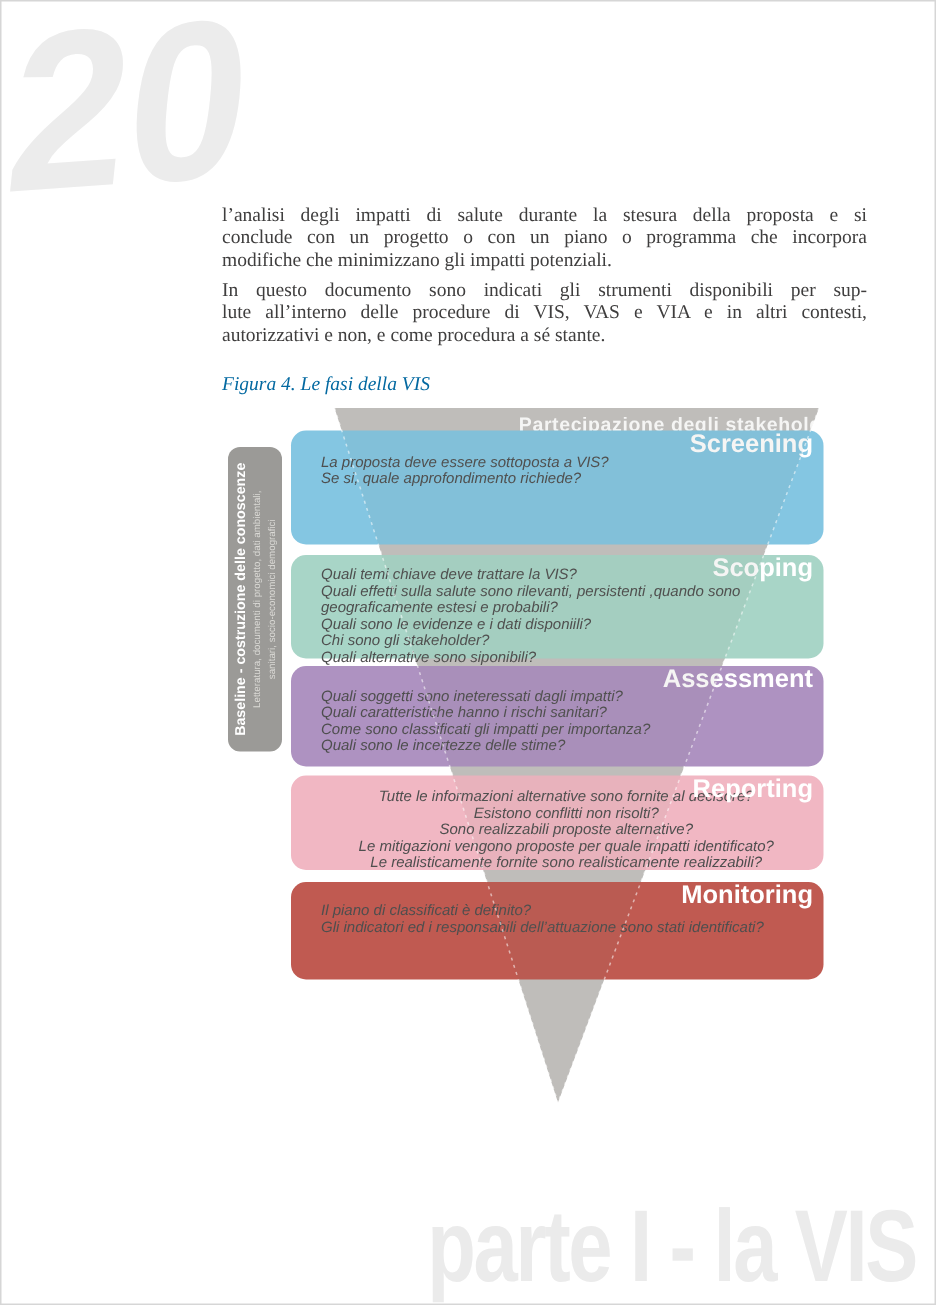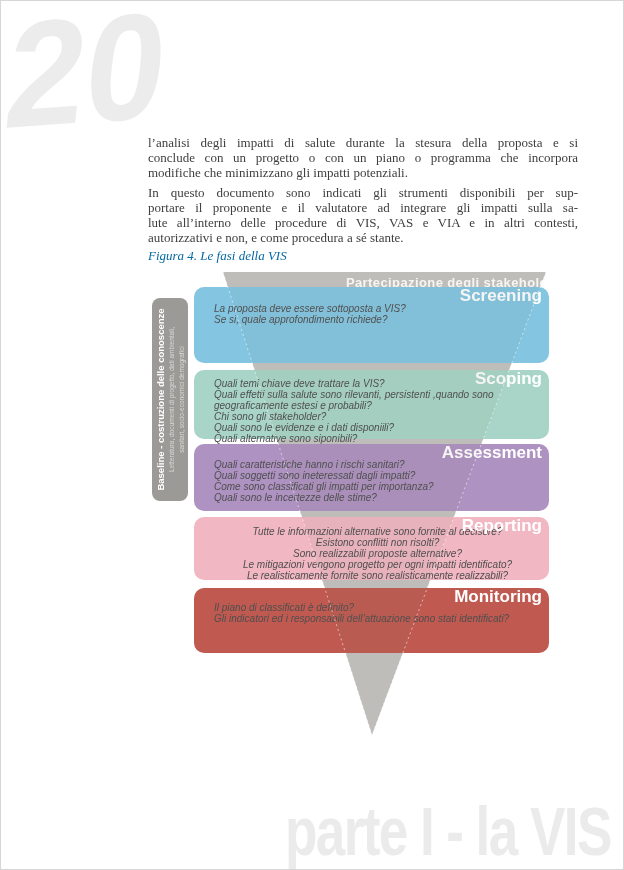--- a/index.html
+++ b/index.html
@@ -89,21 +89,20 @@
   <div class="pagenum">20</div>
 
   <div class="bodytext">
     <div class="para">
         <div class="line">l’analisi degli impatti di salute durante la stesura della proposta e si</div>
         <div class="line">conclude con un progetto o con un piano o programma che incorpora</div>
         <div class="line">modifiche che minimizzano gli impatti potenziali.</div>
       </div>
     <div class="para">
         <div class="line">In questo documento sono indicati gli strumenti disponibili per sup-</div>
-        <div class="line">portare il proponente e il valutatore ad integrare gli impatti sulla sa-</div>
         <div class="line">lute all’interno delle procedure di VIS, VAS e VIA e in altri contesti,</div>
         <div class="line">autorizzativi e non, e come procedura a sé stante.</div>
       </div>
   </div>
 
   <div class="figcaption">Figura 4. Le fasi della VIS</div>
 
   <svg class="lyr lyr-behind" viewBox="0 0 624 870">
     <polygon points="222,271 545,271 371,734" fill="#c5c3c1"></polygon>
   </svg>
@@ -124,43 +123,43 @@
         <div class="q">La proposta deve essere sottoposta a VIS?</div>
         <div class="q">Se si, quale approfondimento richiede?</div>
       </div>
   </div>
 
   <div class="phase phase-1" style="background: rgb(168, 213, 199);">
     <div class="phase-title">Scoping</div>
     <div class="questions">
         <div class="q">Quali temi chiave deve trattare la VIS?</div>
         <div class="q">Quali effetti sulla salute sono rilevanti, persistenti ,quando sono geograficamente estesi e probabili?</div>
+        <div class="q">Quali sono le evidenze e i dati disponiili?</div>
         <div class="q">Chi sono gli stakeholder?</div>
-        <div class="q">Quali sono le evidenze e i dati disponiili?</div>
         <div class="q">Quali alternative sono siponibili?</div>
       </div>
   </div>
 
   <div class="phase phase-2" style="background: rgb(174, 146, 193);">
     <div class="phase-title">Assessment</div>
     <div class="questions">
+        <div class="q">Quali soggetti sono ineteressati dagli impatti?</div>
         <div class="q">Quali caratteristiche hanno i rischi sanitari?</div>
-        <div class="q">Quali soggetti sono ineteressati dagli impatti?</div>
         <div class="q">Come sono classificati gli impatti per importanza?</div>
         <div class="q">Quali sono le incertezze delle stime?</div>
       </div>
   </div>
 
   <div class="phase phase-3" style="background: rgb(241, 183, 195); text-align: center;">
     <div class="phase-title">Reporting</div>
     <div class="questions">
         <div class="q">Tutte le informazioni alternative sono fornite al decisore?</div>
         <div class="q">Esistono conflitti non risolti?</div>
         <div class="q">Sono realizzabili proposte alternative?</div>
-        <div class="q">Le mitigazioni vengono progetto per ogni impatti identificato?</div>
+        <div class="q">Le mitigazioni vengono proposte per quale impatti identificato?</div>
         <div class="q">Le realisticamente fornite sono realisticamente realizzabili?</div>
       </div>
   </div>
 
   <div class="phase phase-4" style="background: rgb(192, 90, 81);">
     <div class="phase-title">Monitoring</div>
     <div class="questions">
         <div class="q">Il piano di classificati è definito?</div>
         <div class="q">Gli indicatori ed i responsabili dell’attuazione sono stati identificati?</div>
       </div>

